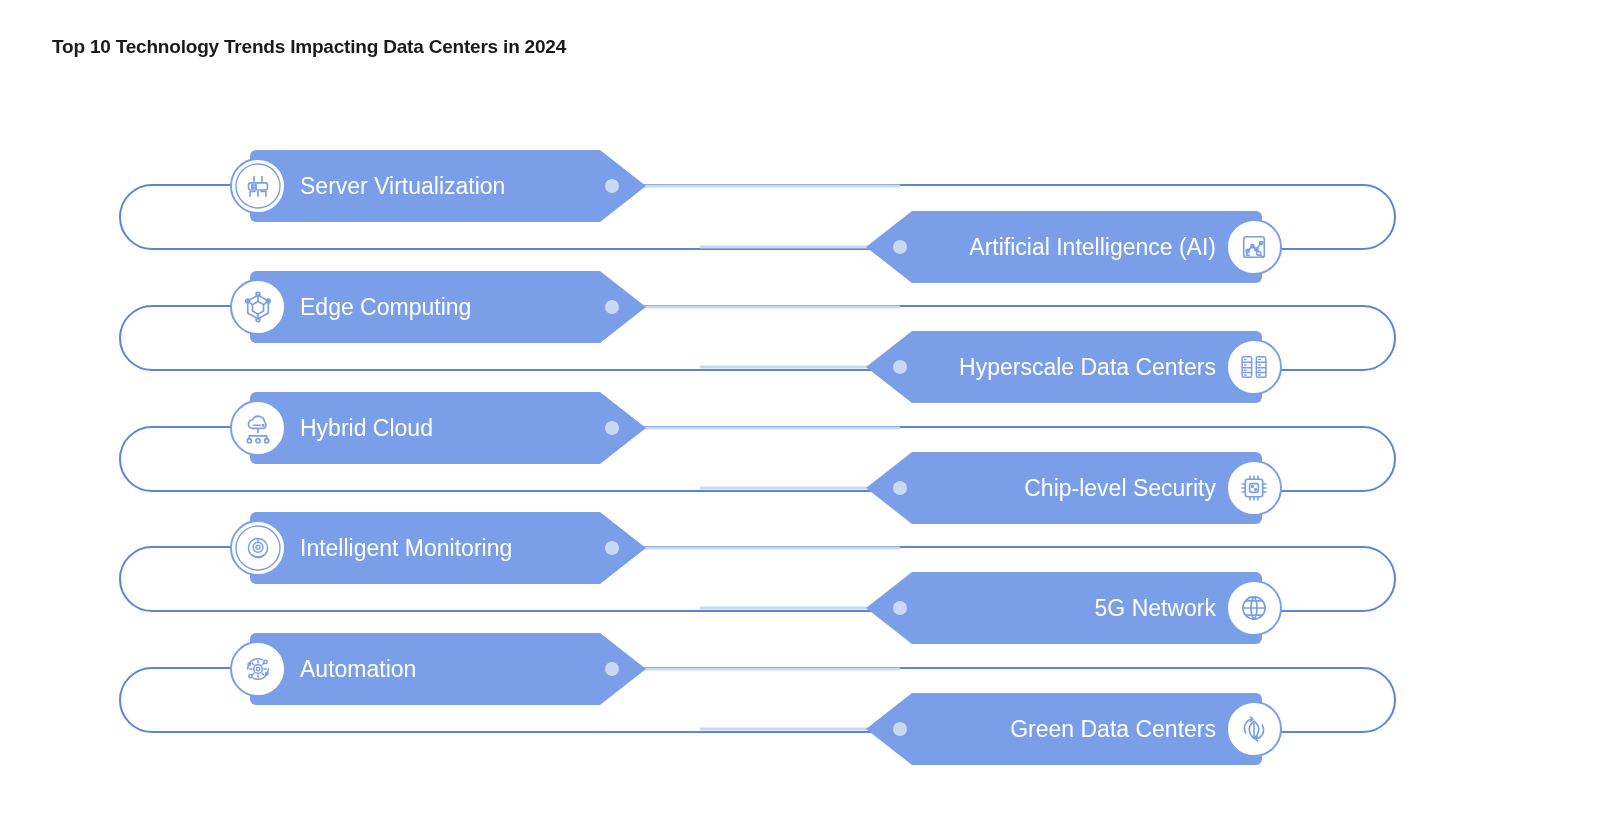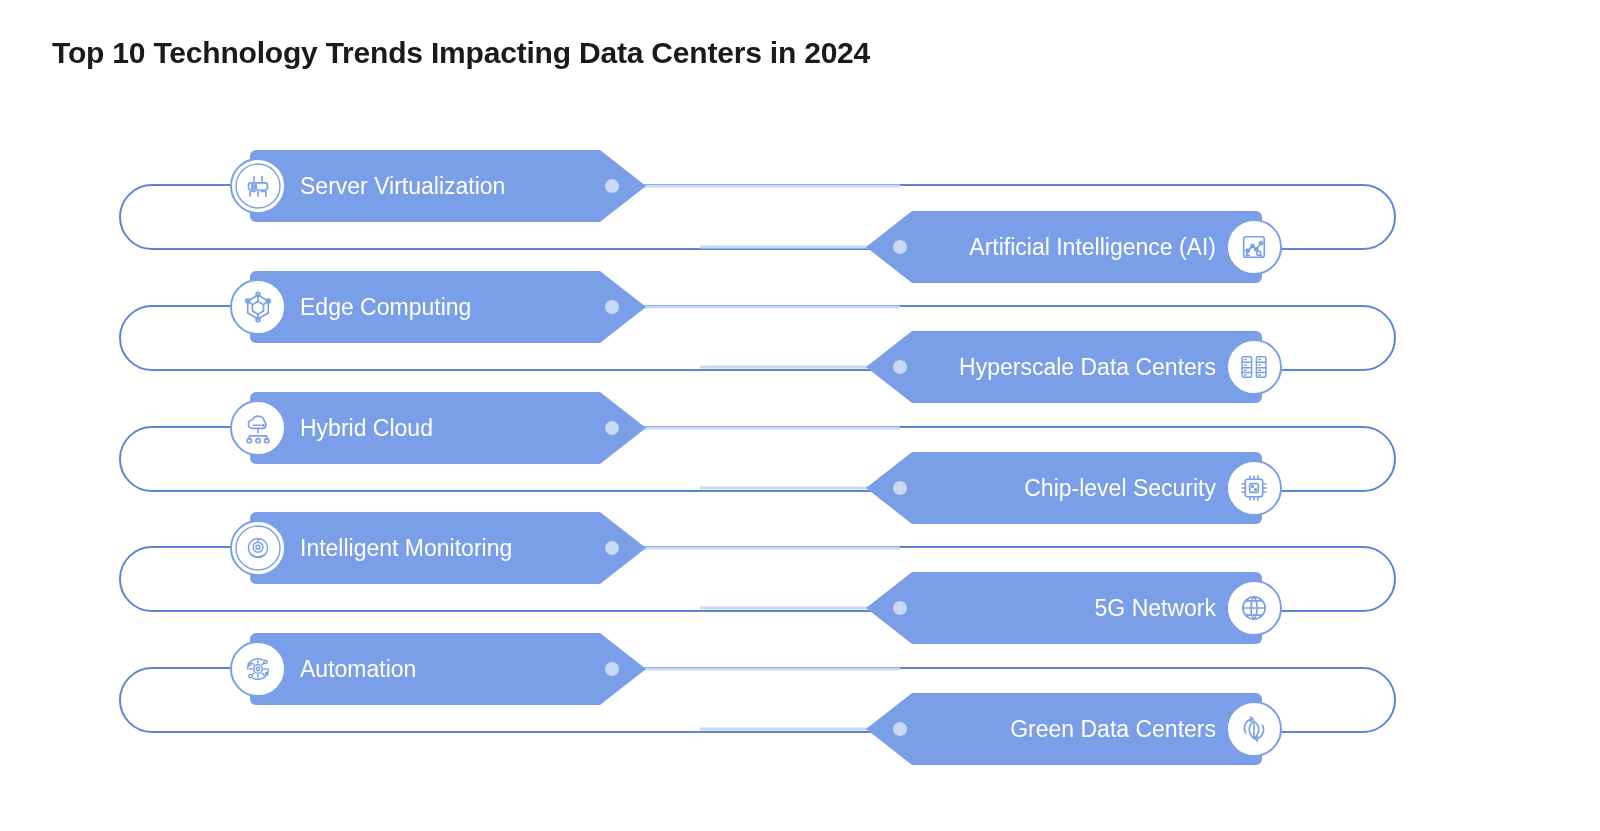--- a/index.html
+++ b/index.html
@@ -11,21 +11,21 @@
     width: 1600px;
     height: 831px;
     font-family: "Liberation Sans", sans-serif;
     overflow: hidden;
     position: relative;
   }
   #page-title {
     position: absolute;
     left: 52px;
     top: 36px;
-    font-size: 30px;
+    font-size: 19px;
     font-weight: bold;
     color: #1a1a1a;
     letter-spacing: -0.2px;
     white-space: nowrap;
   }
   #infographic {
     position: absolute;
     left: 0;
     top: 0;
     width: 1600px;

